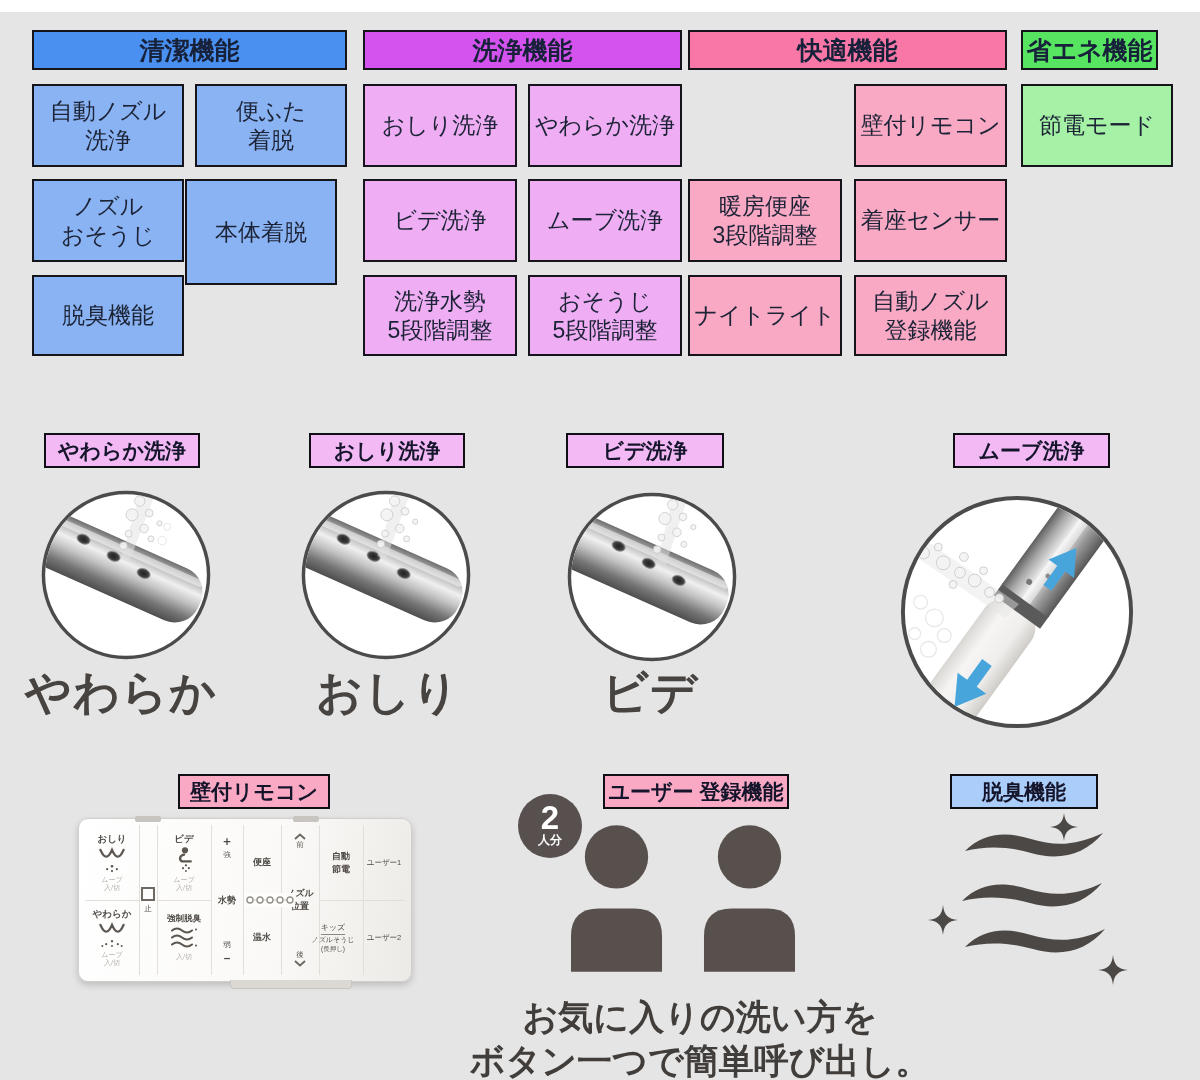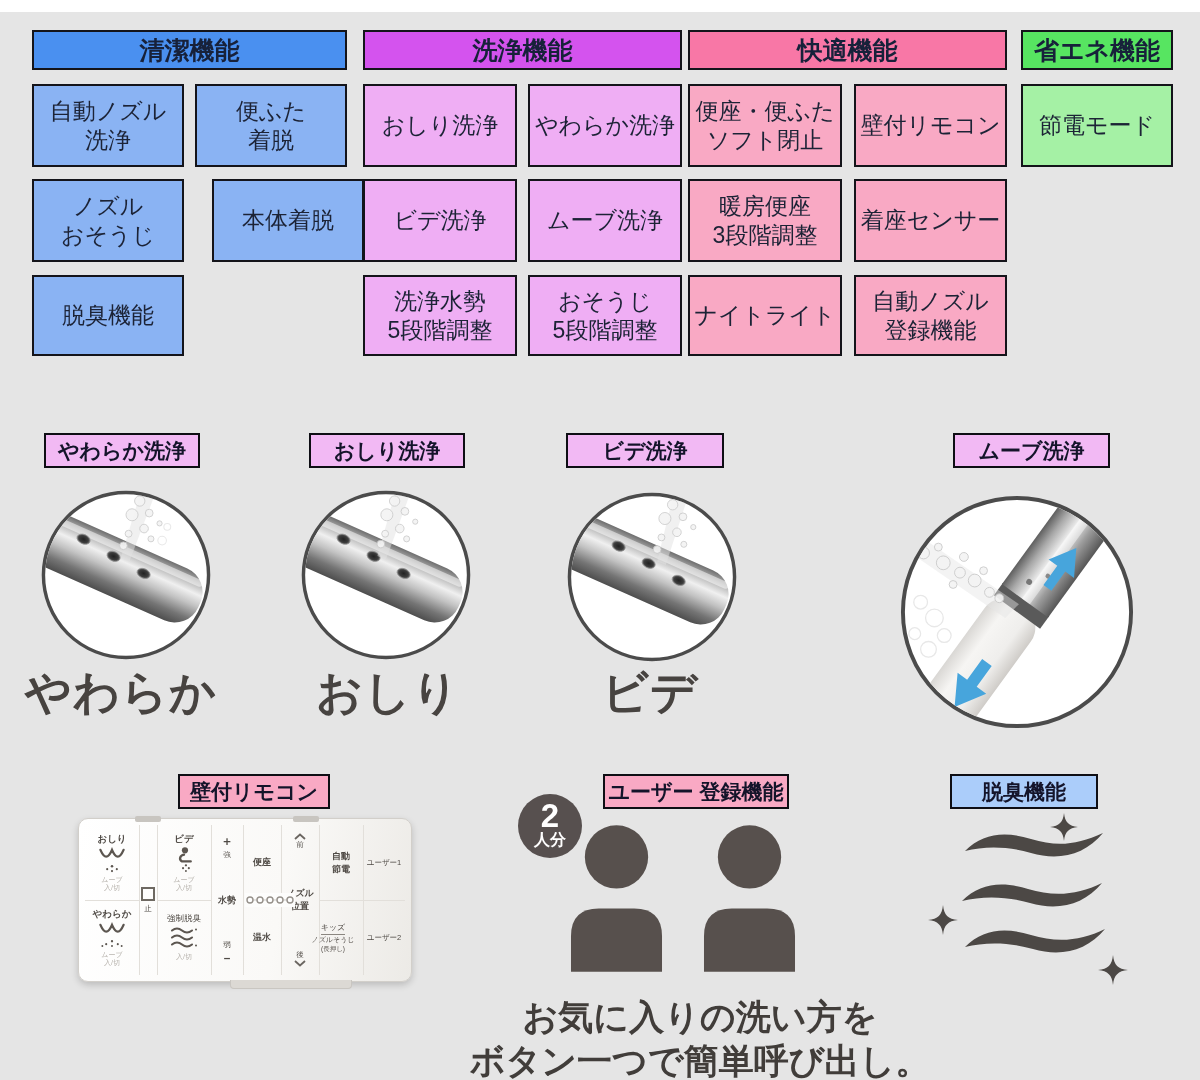--- a/index.html
+++ b/index.html
@@ -25,31 +25,31 @@
           border:1px solid #d2cfca;background:linear-gradient(100deg,#ffffff 0%,#faf9f7 60%,#eceae6 100%);
           box-shadow:0 3px 7px rgba(0,0,0,0.18);}
   .clip{position:absolute;top:-3px;width:26px;height:6px;background:#c8c5c0;border-radius:2px;}
   .stand{position:absolute;left:230px;top:968px;width:120px;height:8px;background:#dcd9d4;
          border:1px solid #c9c6c1;border-top:none;border-radius:0 0 4px 4px;}
   .vline{position:absolute;top:6px;height:150px;width:1px;background:#e2dfda;}
   .hline{position:absolute;height:1px;background:#e2dfda;top:81px;}
   .rc{position:absolute;display:flex;flex-direction:column;align-items:center;justify-content:center;
       text-align:center;color:#4f4a45;}
   .rc .lbl{font-size:9.5px;font-weight:700;}
-  .rc .lbl-s{font-size:8.5px;font-weight:400;}
+  .rc .lbl-s{font-size:8.5px;font-weight:700;}
   .rc .tiny{font-size:7px;color:#b4b0aa;white-space:pre-line;line-height:1.2;margin-top:3px;}
   .stop-sq{width:10px;height:10px;border:2px solid #6e6962;margin-bottom:3px;}
   .fs12{font-size:12px;font-weight:700}.fs8{font-size:7.5px}.fs9{font-size:9px;font-weight:600}
   .kids-top{font-size:8px;border-bottom:1px solid #8a8680;padding-bottom:1px;}
   .kids-mid{font-size:7px;}.kids-low{font-size:6.5px;}
   .badge{position:absolute;left:518px;top:782px;width:64px;height:64px;border-radius:50%;
          background:#57504f;display:flex;flex-direction:column;align-items:center;justify-content:center;
          color:#fff;z-index:3;}
   .badge .n{font-size:33px;font-weight:800;line-height:0.9;}
-  .badge .u{font-size:16px;font-weight:600;}
+  .badge .u{font-size:12px;font-weight:600;}
   .person{position:absolute;width:93px;height:147px;}
 </style>
 </head>
 <body>
 
 <div id="canvas">
 
   <svg width="0" height="0" style="position:absolute">
     <defs>
       <clipPath id="nclip">
@@ -83,36 +83,34 @@
         <stop offset="0" stop-color="#222222"></stop>
           <stop offset="0.7" stop-color="#3c3c3c"></stop>
         <stop offset="1" stop-color="#777777"></stop>
       </radialGradient>
     </defs>
   </svg>
 
   <div class="box hdr c-blue-h" style="left:32px;top:18px;width:315px;height:40px">清潔機能</div>
   <div class="box hdr c-pur-h" style="left:363px;top:18px;width:319px;height:40px">洗浄機能</div>
   <div class="box hdr c-pink-h" style="left:688px;top:18px;width:319px;height:40px">快適機能</div>
-  <div class="box hdr c-grn-h" style="left:1021px;top:18px;width:152px;height:40px">省エネ機能</div>
+  <div class="box hdr c-grn-h" style="left:1021px;top:18px;width:137px;height:40px">省エネ機能</div>
 
   <div class="box cell c-blue" style="left:32px;top:72px;width:152px;height:83px">自動ノズル
 洗浄</div>
   <div class="box cell c-blue" style="left:195px;top:72px;width:152px;height:83px">便ふた
 着脱</div>
   <div class="box cell c-pur" style="left:363px;top:72px;width:154px;height:83px">おしり洗浄</div>
   <div class="box cell c-pur" style="left:528px;top:72px;width:154px;height:83px">やわらか洗浄</div>
-  <div class="box cell c-pink" style="left:688px;top:72px;width:154px;height:83px">便座・便ふた
-ソフト閉止</div>
   <div class="box cell c-pink" style="left:854px;top:72px;width:153px;height:83px">壁付リモコン</div>
   <div class="box cell c-grn" style="left:1021px;top:72px;width:152px;height:83px">節電モード</div>
 
   <div class="box cell c-blue" style="left:32px;top:167px;width:152px;height:83px">ノズル
 おそうじ</div>
-  <div class="box cell c-blue" style="left:212px;top:167px;width:152px;height:83px">本体着脱</div>
+  <div class="box cell c-blue" style="left:185px;top:167px;width:152px;height:106px">本体着脱</div>
   <div class="box cell c-pur" style="left:363px;top:167px;width:154px;height:83px">ビデ洗浄</div>
   <div class="box cell c-pur" style="left:528px;top:167px;width:154px;height:83px">ムーブ洗浄</div>
   <div class="box cell c-pink" style="left:688px;top:167px;width:154px;height:83px">暖房便座
 3段階調整</div>
   <div class="box cell c-pink" style="left:854px;top:167px;width:153px;height:83px">着座センサー</div>
 
   <div class="box cell c-blue" style="left:32px;top:263px;width:152px;height:81px">脱臭機能</div>
   <div class="box cell c-pur" style="left:363px;top:263px;width:154px;height:81px">洗浄水勢
 5段階調整</div>
   <div class="box cell c-pur" style="left:528px;top:263px;width:154px;height:81px">おそうじ

